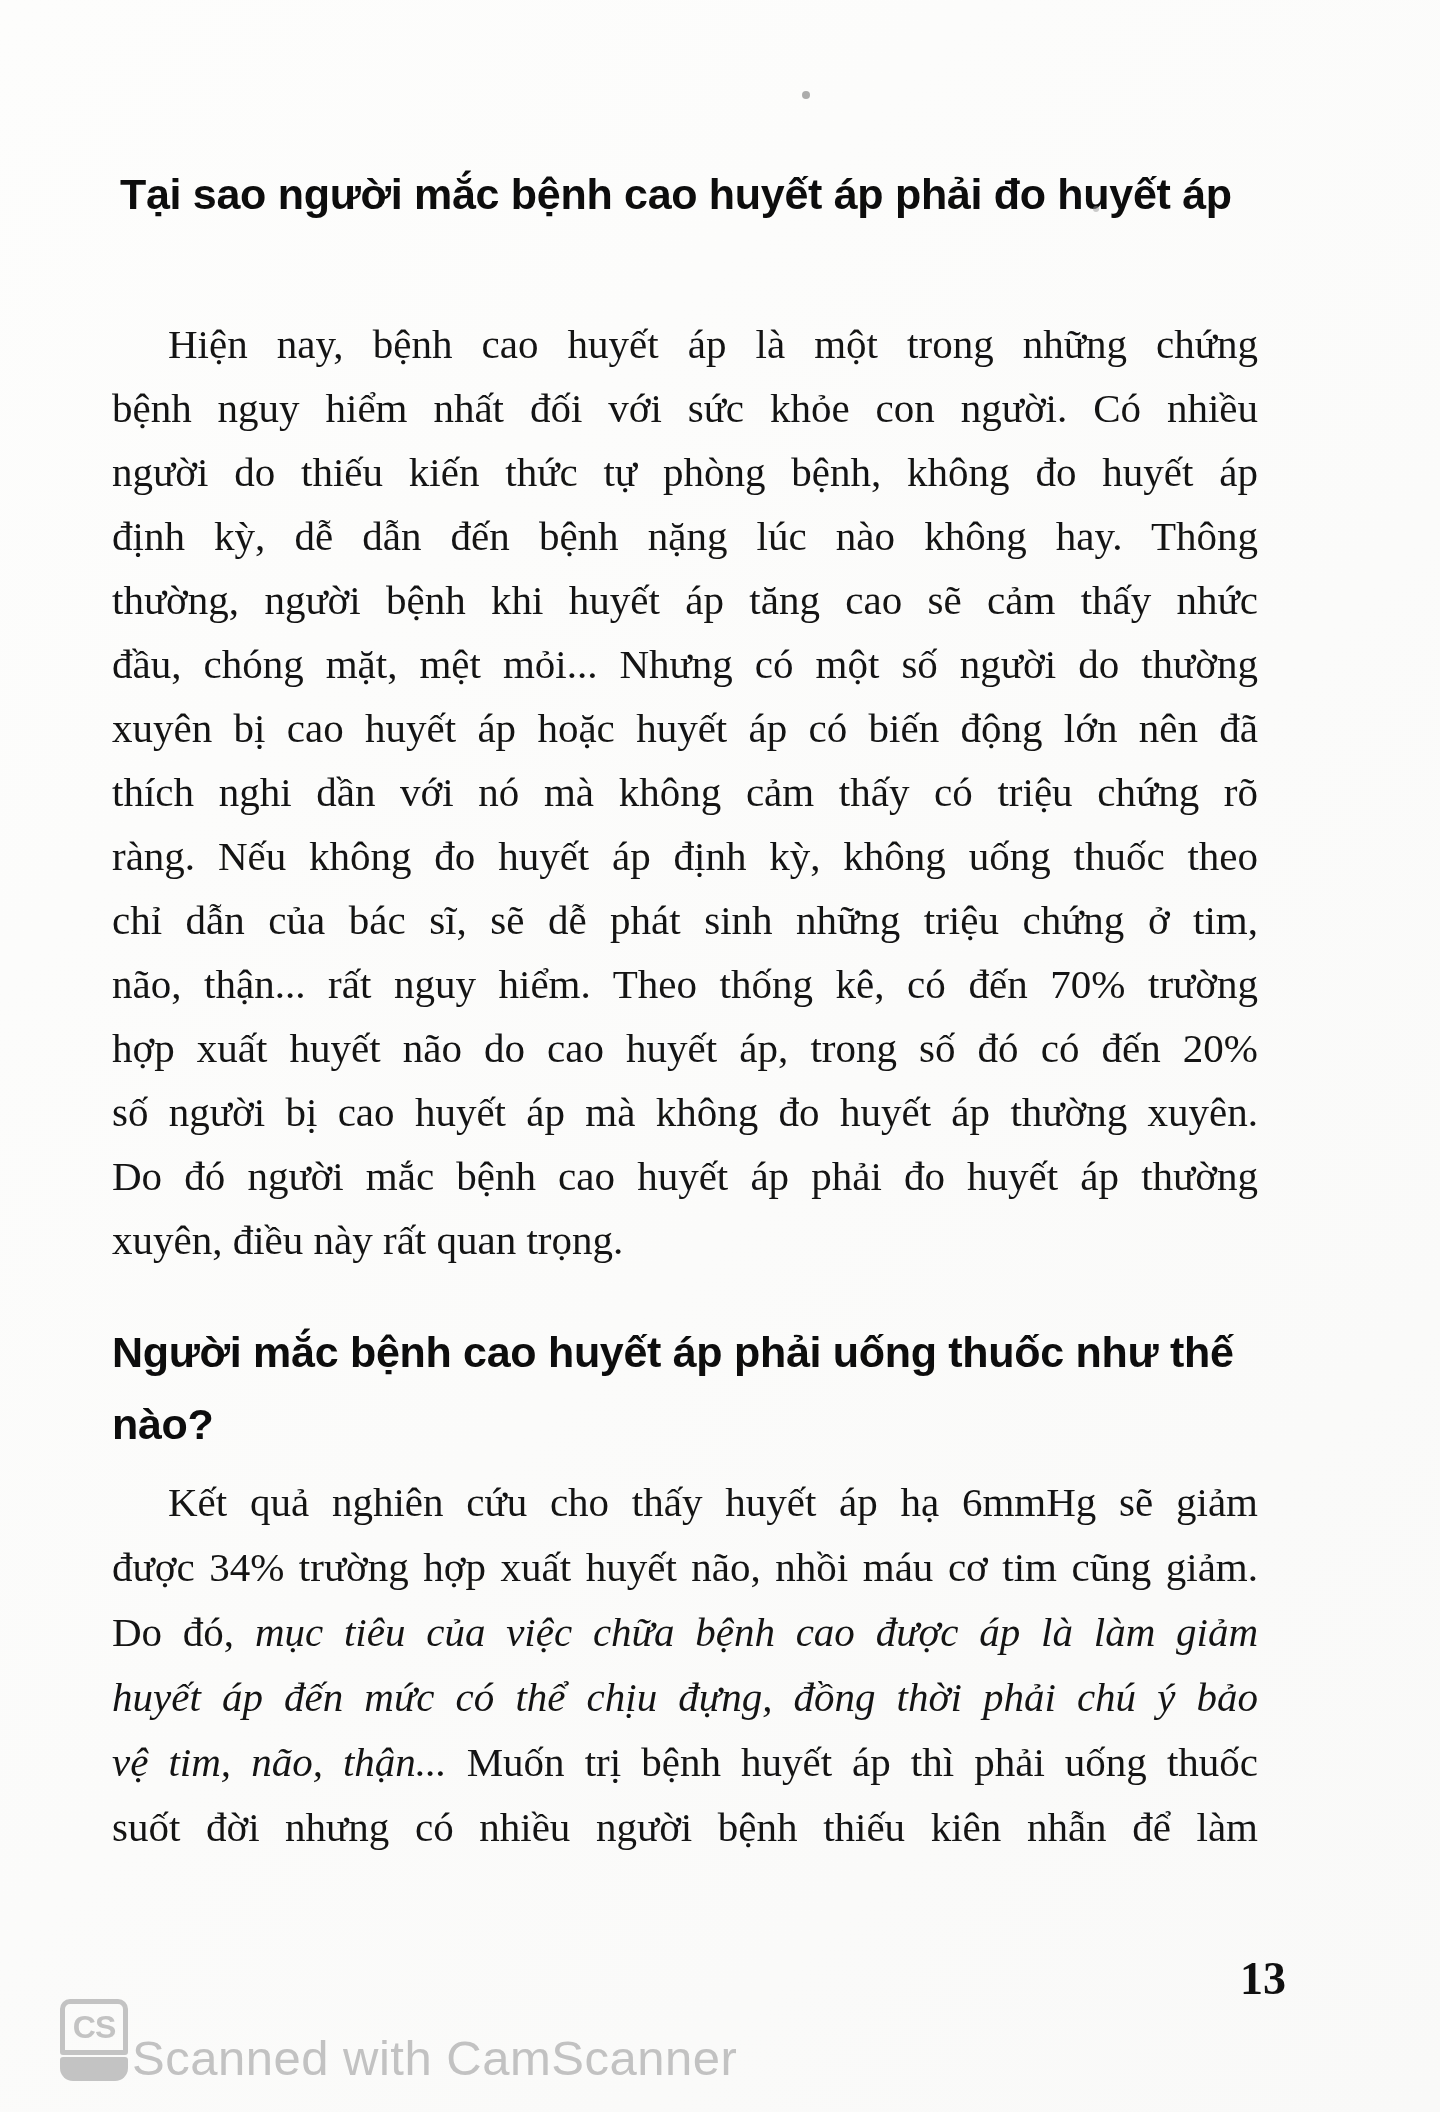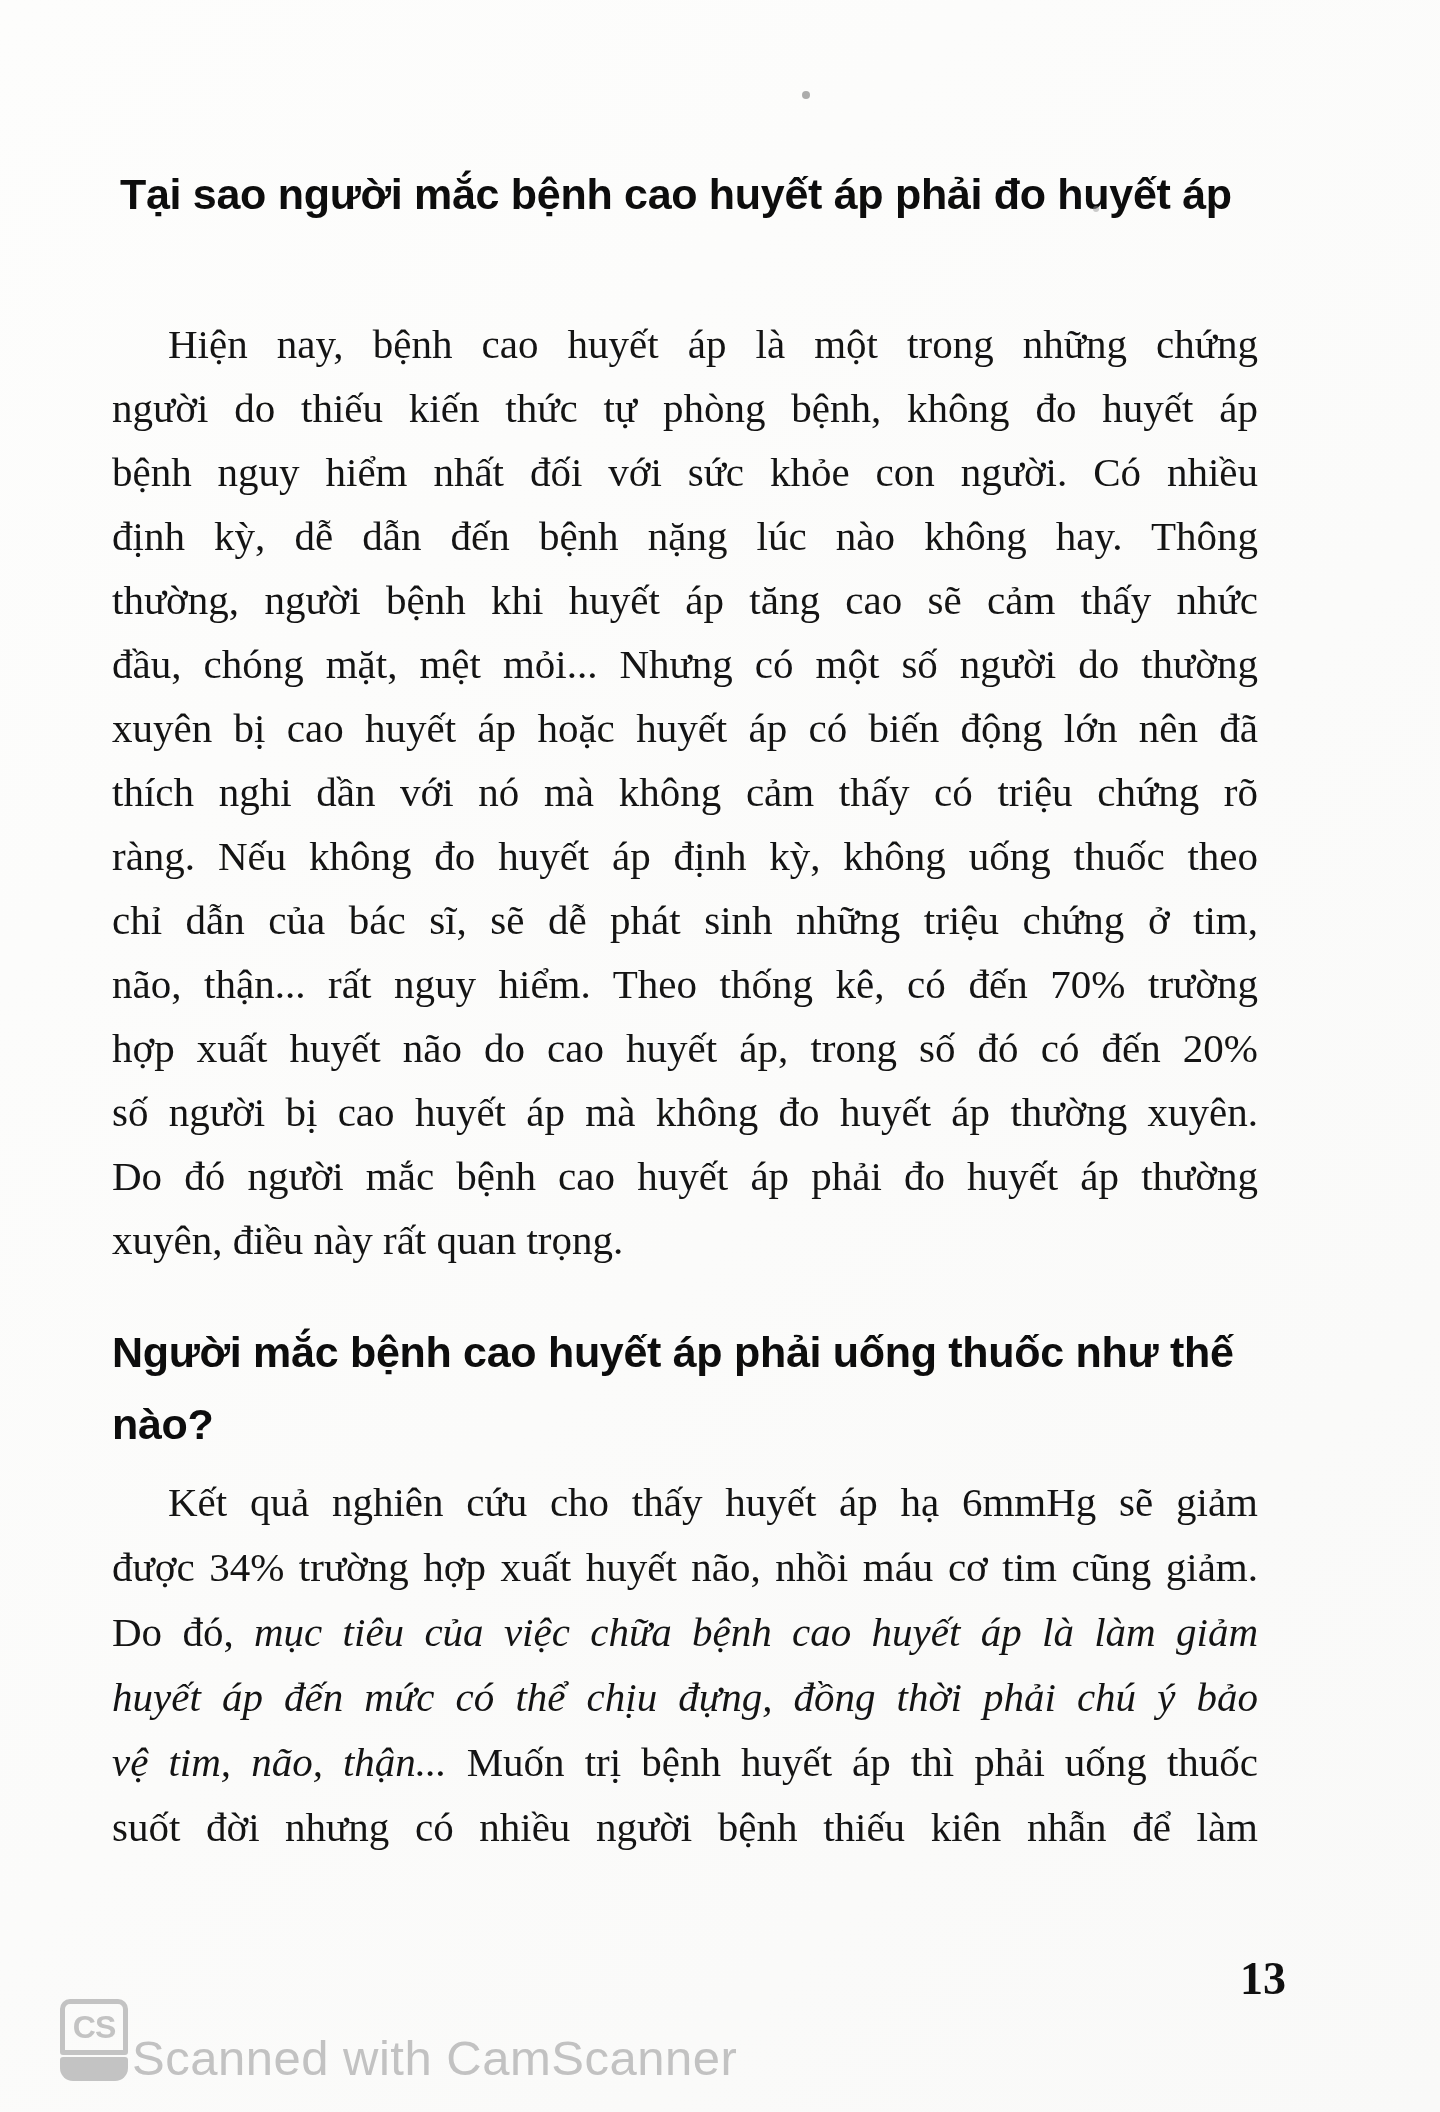--- a/index.html
+++ b/index.html
@@ -120,22 +120,22 @@
 <body>
 
 <div class="page">
 
   <h1 class="heading heading-1">
     <span class="hline">Tại sao người mắc bệnh cao huyết áp phải đo huyết áp</span>
   </h1>
 
   <div class="para para-1">
     <div class="line indent">Hiện nay, bệnh cao huyết áp là một trong những chứng</div>
+    <div class="line">bệnh nguy hiểm nhất đối với sức khỏe con người. Có nhiều</div>
     <div class="line">người do thiếu kiến thức tự phòng bệnh, không đo huyết áp</div>
-    <div class="line">bệnh nguy hiểm nhất đối với sức khỏe con người. Có nhiều</div>
     <div class="line">định kỳ, dễ dẫn đến bệnh nặng lúc nào không hay. Thông</div>
     <div class="line">thường, người bệnh khi huyết áp tăng cao sẽ cảm thấy nhức</div>
     <div class="line">đầu, chóng mặt, mệt mỏi... Nhưng có một số người do thường</div>
     <div class="line">xuyên bị cao huyết áp hoặc huyết áp có biến động lớn nên đã</div>
     <div class="line">thích nghi dần với nó mà không cảm thấy có triệu chứng rõ</div>
     <div class="line">ràng. Nếu không đo huyết áp định kỳ, không uống thuốc theo</div>
     <div class="line">chỉ dẫn của bác sĩ, sẽ dễ phát sinh những triệu chứng ở tim,</div>
     <div class="line">não, thận... rất nguy hiểm. Theo thống kê, có đến 70% trường</div>
     <div class="line">hợp xuất huyết não do cao huyết áp, trong số đó có đến 20%</div>
     <div class="line">số người bị cao huyết áp mà không đo huyết áp thường xuyên.</div>
@@ -149,21 +149,21 @@
   </h1>
 
   <div class="para para-2">
     <div class="line indent">
       <span>Kết quả nghiên cứu cho thấy huyết áp hạ 6mmHg sẽ giảm</span>
     </div>
     <div class="line">
       <span>được 34% trường hợp xuất huyết não, nhồi máu cơ tim cũng giảm.</span>
     </div>
     <div class="line">
-      <span>Do đó, </span><span class="it">mục tiêu của việc chữa bệnh cao huyết áp là làm giảm</span>
+      <span>Do đó, </span><span class="it">mục tiêu của việc chữa bệnh cao được áp là làm giảm</span>
     </div>
     <div class="line">
       <span class="it">huyết áp đến mức có thể chịu đựng, đồng thời phải chú ý bảo</span>
     </div>
     <div class="line">
       <span class="it">vệ tim, não, thận...</span><span> Muốn trị bệnh huyết áp thì phải uống thuốc</span>
     </div>
     <div class="line">
       <span>suốt đời nhưng có nhiều người bệnh thiếu kiên nhẫn để làm</span>
     </div>

